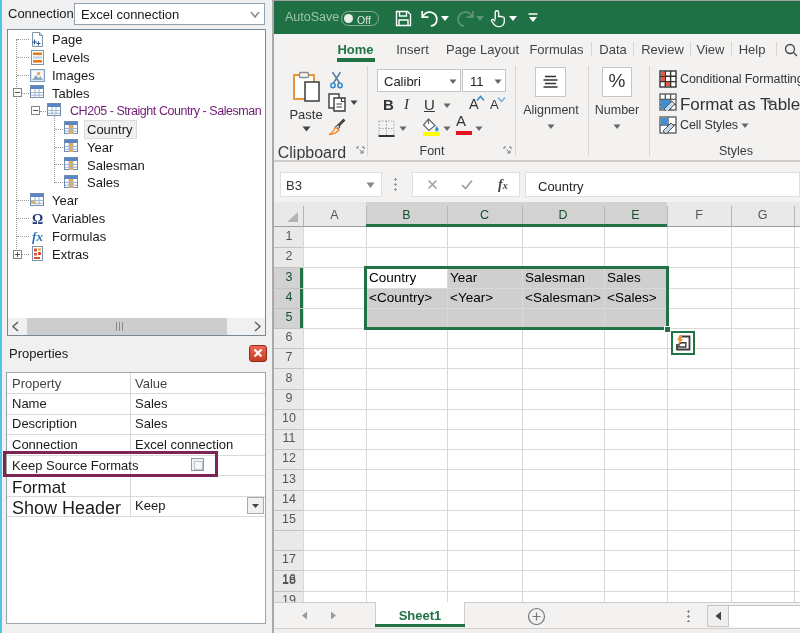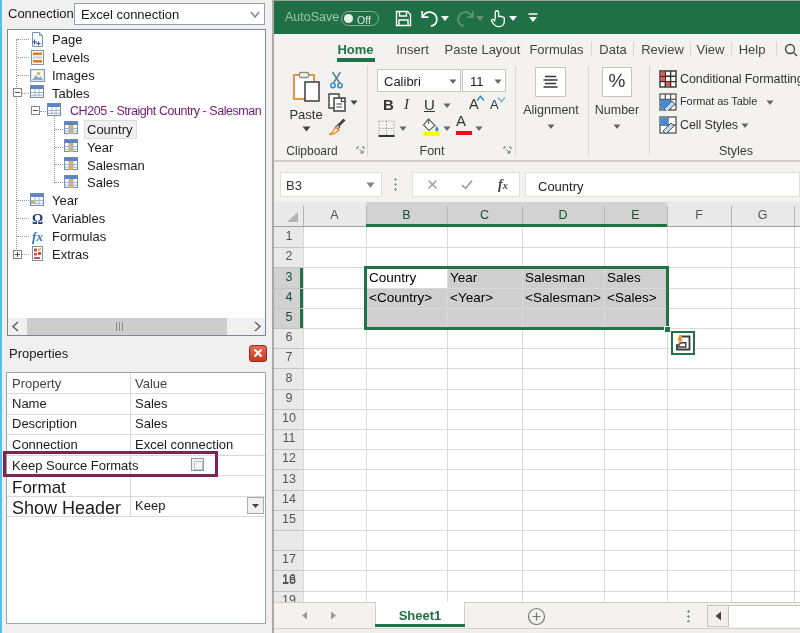--- a/index.html
+++ b/index.html
@@ -213,21 +213,21 @@
 <svg class="ab" style="left:509px;top:16px;" width="8" height="6">
     <path d="M0 0 H8 L4 5 Z" fill="#fff"></path>
   </svg>
 <svg class="ab" style="left:528px;top:13px;" width="10" height="10">
     <path d="M0.5 1 H9.5" stroke="#fff" stroke-width="1.5"></path>
     <path d="M1 4 H9 L5 9 Z" fill="#fff"></path>
   </svg>
 <div class="ab" id="tabrow" style="left:274px;top:34px;width:526px;height:28px;background:#f3f2f1;"></div>
 <div class="txt" style="left:355.5px;top:42px;transform:translateX(-50%);font-size:13px;font-weight:bold;color:#217346;">Home</div>
 <div class="txt" style="left:412.5px;top:42px;transform:translateX(-50%);font-size:13px;font-weight:normal;color:#444;">Insert</div>
-<div class="txt" style="left:482.5px;top:42px;transform:translateX(-50%);font-size:13px;font-weight:normal;color:#444;">Paste Layout</div>
+<div class="txt" style="left:482.5px;top:42px;transform:translateX(-50%);font-size:13px;font-weight:normal;color:#444;">Page Layout</div>
 <div class="txt" style="left:556.5px;top:42px;transform:translateX(-50%);font-size:13px;font-weight:normal;color:#444;">Formulas</div>
 <div class="txt" style="left:613px;top:42px;transform:translateX(-50%);font-size:13px;font-weight:normal;color:#444;">Data</div>
 <div class="txt" style="left:662.5px;top:42px;transform:translateX(-50%);font-size:13px;font-weight:normal;color:#444;">Review</div>
 <div class="txt" style="left:710.5px;top:42px;transform:translateX(-50%);font-size:13px;font-weight:normal;color:#444;">View</div>
 <div class="txt" style="left:752px;top:42px;transform:translateX(-50%);font-size:13px;font-weight:normal;color:#444;">Help</div>
 <div class="ab" style="left:337px;top:58px;width:38px;height:4px;background:#217346;"></div>
 <div class="ab" style="left:591px;top:42px;width:1px;height:14px;background:#d8d6d4;"></div>
 <div class="ab" style="left:633px;top:42px;width:1px;height:14px;background:#d8d6d4;"></div>
 <div class="ab" style="left:690px;top:42px;width:1px;height:14px;background:#d8d6d4;"></div>
 <div class="ab" style="left:731px;top:42px;width:1px;height:14px;background:#d8d6d4;"></div>
@@ -262,21 +262,21 @@
     <path d="M8.5 11 H14 M8.5 14 H14" stroke="#3b3b3b" stroke-width="1"></path>
   </svg>
 <svg class="ab" style="left:350px;top:100px;" width="8" height="6">
     <path d="M0.5 0.5 H7.5 L4 5 Z" fill="#444"></path>
   </svg>
 <svg class="ab" style="left:327px;top:118px;" width="19" height="18" viewBox="0 0 19 18">
     <path d="M11 7 L16.5 1.5 L17.5 2.5 L12 8 Z" fill="#fff" stroke="#3b3b3b" stroke-width="1.3"></path>
     <path d="M8 9 L11.5 6.5 L13 9 L9.5 12 Z" fill="#c8c8c8" stroke="#3b3b3b" stroke-width="1"></path>
     <path d="M2 16.5 C4 16 6 14 8.5 9.5 L12 12 C9 15 5.5 16.5 2 16.5 Z" fill="#fff" stroke="#ed8c2d" stroke-width="1.5"></path>
   </svg>
-<div class="txt" style="left:312px;top:144px;transform:translateX(-50%);font-size:12px;color:#3b3b3b;">Clipboard</div>
+<div class="txt" style="left:312px;top:144px;transform:translateX(-50%);font-size:16px;color:#3b3b3b;">Clipboard</div>
 <svg class="ab" style="left:356px;top:146px;" width="9" height="9" viewBox="0 0 9 9">
     <path d="M1 3 V1 H3 M6 1 H8 V3" fill="none" stroke="#777" stroke-width="1"></path>
     <path d="M3.5 3.5 L7 7 M7 7 V4.2 M7 7 H4.2" stroke="#777" stroke-width="1" fill="none"></path>
   </svg>
 <div class="ab" style="left:377px;top:69px;width:84px;height:23px;background:#fff;border:1px solid #c8c6c4;box-sizing:border-box;">
     <div class="txt" style="left:6px;top:4px;font-size:13px;color:#222;">Calibri</div>
     <svg class="ab" style="right:3px;top:9px;" width="8" height="6">
       <path d="M0.5 0.5 H7.5 L4 5 Z" fill="#666"></path>
     </svg>
   </div>
@@ -347,21 +347,21 @@
     <rect x="2" y="7" width="4" height="4" fill="#e8564a"></rect>
     <rect x="7" y="12" width="4" height="4" fill="#e8564a"></rect>
   </svg>
 <div class="txt" style="left:680px;top:72px;font-size:12.5px;letter-spacing:-0.1px;color:#333;">Conditional Formatting</div>
 <svg class="ab" style="left:659px;top:93px;" width="18" height="18" viewBox="0 0 18 18">
     <rect x="1" y="1" width="16" height="16" fill="#fff" stroke="#555" stroke-width="1.3"></rect>
     <path d="M1 6.3 H17 M1 11.6 H17 M6.3 1 V17 M11.6 1 V17" stroke="#555" stroke-width="1.3"></path>
     <rect x="1.8" y="6.8" width="9.5" height="9.5" fill="#3f8fd6"></rect>
     <path d="M5 16 L13 8 L16 11 L8 19 Z" fill="#b9d7f0" stroke="#555" stroke-width="1"></path>
   </svg>
-<div class="txt" style="left:680px;top:95px;font-size:11px;letter-spacing:-0.1px;color:#333;">Format as Table</div>
+<div class="txt" style="left:680px;top:95px;font-size:17px;letter-spacing:-0.1px;color:#333;">Format as Table</div>
 <svg class="ab" style="left:766px;top:100px;" width="8" height="6">
     <path d="M0.5 0.5 H7.5 L4 5 Z" fill="#666"></path>
   </svg>
 <svg class="ab" style="left:659px;top:116px;" width="18" height="18" viewBox="0 0 18 18">
     <rect x="1" y="1" width="16" height="16" fill="#fff" stroke="#555" stroke-width="1.3"></rect>
     <path d="M1 9 H17 M9 1 V17" stroke="#555" stroke-width="1.3"></path>
     <rect x="1.8" y="1.8" width="7" height="7" fill="#3f8fd6"></rect>
     <path d="M4 15 L12 7 L15 10 L7 18 Z" fill="#b9d7f0" stroke="#555" stroke-width="1"></path>
   </svg>
 <div class="txt" style="left:680px;top:118px;font-size:12.5px;letter-spacing:-0.1px;color:#333;">Cell Styles</div>

